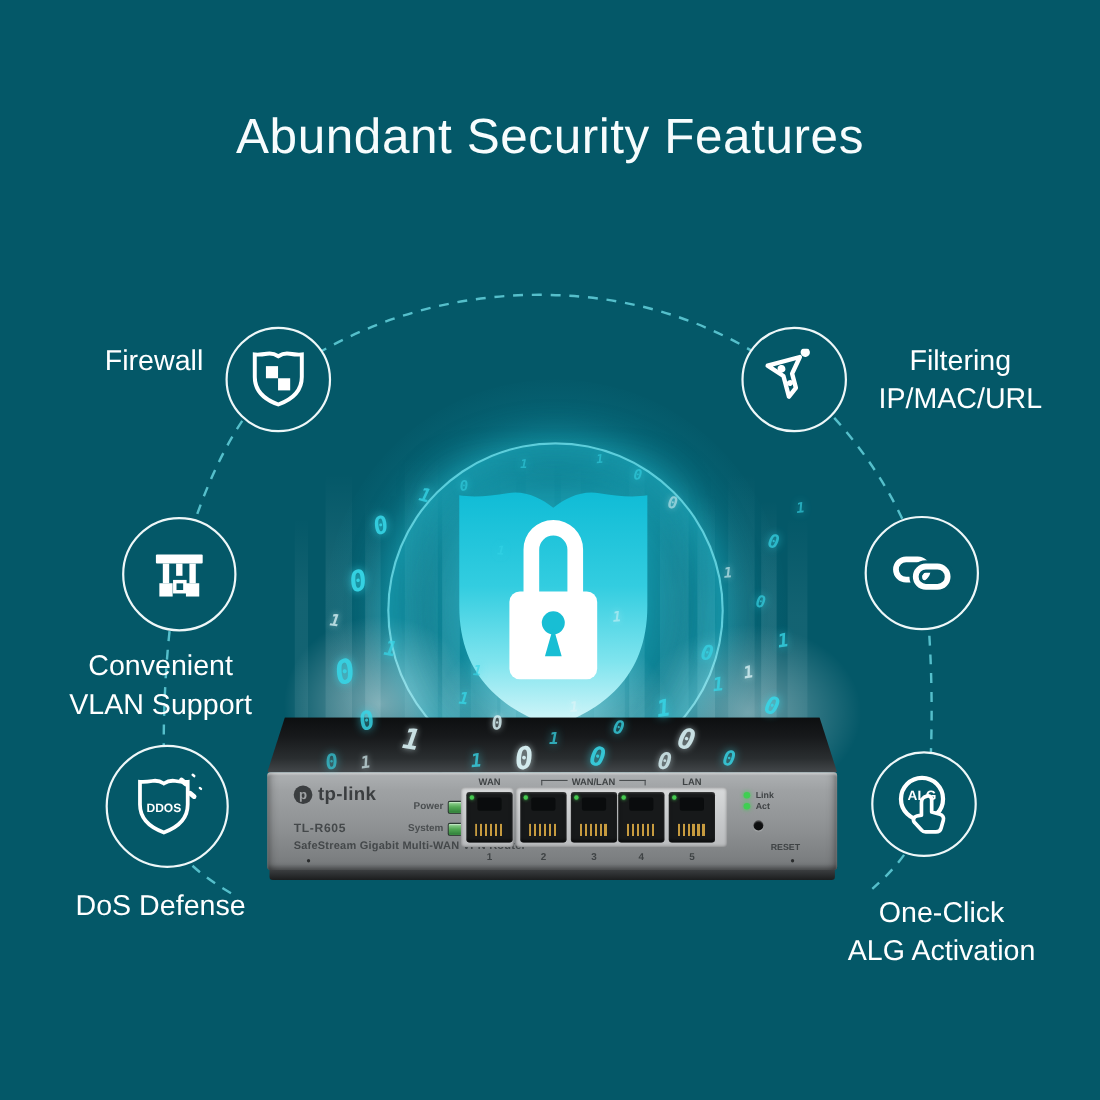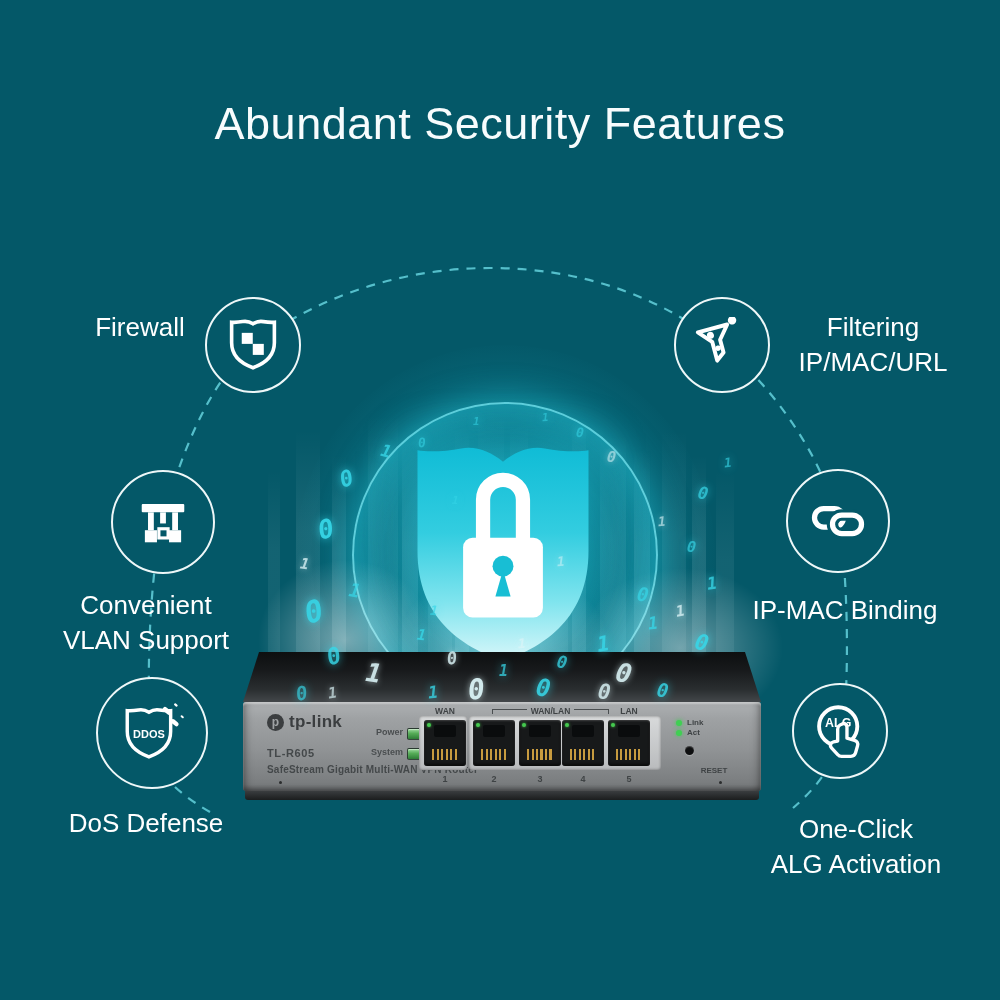--- a/index.html
+++ b/index.html
@@ -81,21 +81,21 @@
   .brand-text{font-size:17px;font-weight:bold;letter-spacing:.3px;}
   .model{position:absolute;left:24px;top:45px;font-size:11px;font-weight:bold;color:#44484a;letter-spacing:.6px;}
   .tagline{position:absolute;left:24px;top:62px;font-size:10px;font-weight:bold;color:#44484a;letter-spacing:.2px;}
 
   .led-label{position:absolute;width:42px;text-align:right;font-size:9px;color:#4a4e50;font-weight:bold;}
   .led-pill{position:absolute;width:24px;height:10px;border-radius:2px;border:1px solid rgba(40,44,46,.85);
          background:linear-gradient(180deg,#9ad89b 0%,#55ab57 45%,#2e7d37 100%);
          box-shadow:inset 0 1px 1px rgba(255,255,255,.45);}
 
   .pgroup{position:absolute;top:4px;font-size:8.5px;font-weight:bold;color:#3f4345;text-align:center;}
-  .bracket{position:absolute;left:249px;top:4px;width:117px;display:flex;align-items:center;
+  .bracket{position:absolute;left:249px;top:4px;width:95px;display:flex;align-items:center;
          font-size:8.5px;font-weight:bold;color:#3f4345;}
   .bracket .seg{flex:1;height:5px;box-sizing:border-box;border-top:1px solid #4a4e50;}
   .bracket .seg.l{border-left:1px solid #4a4e50;}
   .bracket .seg.r{border-right:1px solid #4a4e50;}
   .bracket .btxt{padding:0 4px;white-space:nowrap;}
 
   .bezel{position:absolute;top:14px;height:54px;border-radius:3px;
          background:linear-gradient(180deg,#d8dadb,#b9bbbd);box-shadow:inset 0 0 3px rgba(0,0,0,.45);}
   .bezel1{left:176px;width:48px;}
   .bezel2{left:226px;width:192px;}
@@ -325,23 +325,20 @@
     <div>VLAN Support</div>
   </div>
 
   <div class="circ c-binding feature">
     <svg width="60" height="60" viewBox="0 0 24 24">
       <rect x="2.6" y="7" width="11.6" height="7.4" rx="3.7" fill="none" stroke="#ffffff" stroke-width="2.1"></rect>
       <rect x="9.8" y="9.6" width="11.6" height="7.4" rx="3.7" fill="none" stroke="#045868" stroke-width="4.6"></rect>
       <rect x="9.8" y="9.6" width="11.6" height="7.4" rx="3.7" fill="none" stroke="#ffffff" stroke-width="2.1"></rect>
     </svg>
   </div>
-  <div class="flabel l-binding">
-    <div>IP-MAC Binding</div>
-  </div>
 
   <div class="circ c-ddos feature">
     <svg width="66" height="66" viewBox="0 0 26 26">
       <g transform="translate(1,2.5) scale(0.9)">
         <path d="M12 2.6 C10.6 1.7 9 1.3 7.4 1.6 C5.6 1.9 3.8 2 2.5 1.9 V11
                  c0 6.2 4.5 9.3 9.5 11.1 c5-1.8 9.5-4.9 9.5-11.1 V1.9
                  C20.2 2 18.4 1.9 16.6 1.6 C15 1.3 13.4 1.7 12 2.6 Z" fill="none" stroke="#ffffff" stroke-width="1.5"></path>
         <text x="12" y="13.8" text-anchor="middle" fill="#ffffff" font-size="4.8" font-weight="bold" font-family="Liberation Sans, sans-serif">DDOS</text>
       </g>
       <g fill="#ffffff">

